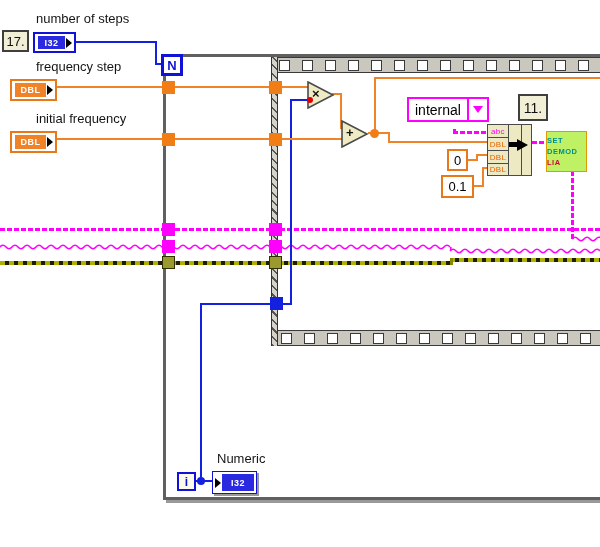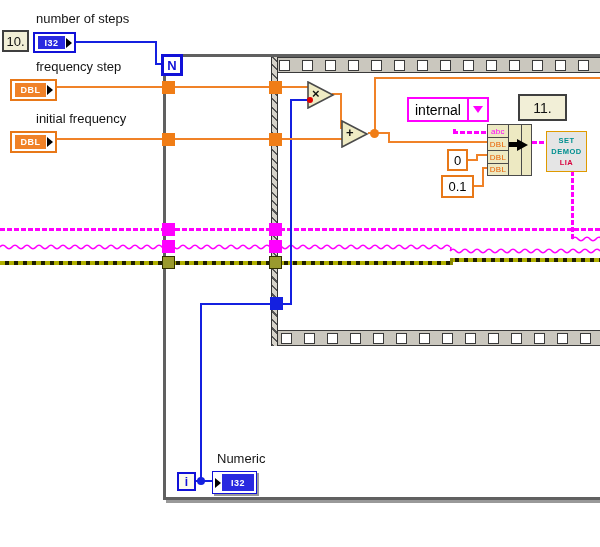--- a/index.html
+++ b/index.html
@@ -46,22 +46,22 @@
   .constbox{position:absolute;background:#fff;border:2px solid #e87818;color:#000;
         display:flex;align-items:center;justify-content:center;font-size:13px;box-sizing:border-box;}
   .combo{position:absolute;background:#fff;border:2px solid #ff00ff;box-sizing:border-box;display:flex;}
   .combo .val{flex:1;font-size:14px;color:#000;display:flex;align-items:center;padding-left:6px;}
   .combo .btn{width:18px;border-left:2px solid #ff00ff;display:flex;align-items:center;justify-content:center;}
   .tri-down{width:0;height:0;border-top:7px solid #ff00ff;border-left:5px solid transparent;border-right:5px solid transparent;}
   .fnsym{position:absolute;font-weight:bold;font-size:13px;color:#111;}
   
   .bundle-cell{position:absolute;background:#ede9c2;border:1px solid #4a4a4a;box-sizing:border-box;
        font-size:8px;font-weight:normal;display:flex;align-items:center;justify-content:center;letter-spacing:.3px;}
-  .viicon{position:absolute;background:#e5e5e5;border:1px solid #df9a00;box-sizing:border-box;
-       display:flex;flex-direction:column;align-items:center;justify-content:center;line-height:11px;
+  .viicon{position:absolute;background:#bef264;border:1px solid #df9a00;box-sizing:border-box;
+       display:flex;flex-direction:column;justify-content:center;line-height:11px;
        font-size:7.5px;font-weight:bold;letter-spacing:.5px;}
   .viicon .teal{color:#008f8f;} .viicon .red{color:#d8003c;}
   .numind{position:absolute;background:#fff;border:1px solid #1111d8;box-shadow:2px 2px 0 #9a9a9a;
        box-sizing:border-box;display:flex;align-items:center;padding:2px;}
   .numind .inner-blue{flex:1;height:100%;display:flex;align-items:center;justify-content:center;
        color:#fff;font-weight:bold;font-size:9px;letter-spacing:.5px;}
   svg.overlay{position:absolute;left:0;top:0;pointer-events:none;}
 </style>
 </head>
 <body>
@@ -154,21 +154,21 @@
 <div class="tun t-mg" style="left:162px;top:240px;"></div>
 <div class="tun t-ol" style="left:162px;top:256px;"></div>
 <div class="tun t-or" style="left:269px;top:81px;"></div>
 <div class="tun t-or" style="left:269px;top:133px;"></div>
 <div class="tun t-mg" style="left:269px;top:223px;"></div>
 <div class="tun t-mg" style="left:269px;top:240px;"></div>
 <div class="tun t-ol" style="left:269px;top:256px;"></div>
 <div class="tun t-bl" style="left:270px;top:297px;"></div>
 
 <div class="lbl" style="left:36px;top:11px;">number of steps</div>
-<div class="stepbox" style="left:2px;top:30px;width:27px;height:22px;">10.</div>
+<div class="stepbox" style="left:2px;top:30px;width:27px;height:22px;">17.</div>
 <div class="termbox term-blue" style="left:33px;top:32px;width:43px;height:21px;">
   <span class="term-inner inner-blue">I32</span>
   <span class="arr-r"></span>
 </div>
 
 <div class="lbl" style="left:36px;top:59px;">frequency step</div>
 <div class="termbox term-orange" style="left:10px;top:79px;width:47px;height:22px;">
   <span class="term-inner inner-orange">DBL</span>
   <span class="arr-r"></span>
 </div>
@@ -199,21 +199,21 @@
 </svg>
 <span class="fnsym" style="left:346px;top:125px;">+</span>
 
 <div class="combo" style="left:407px;top:97px;width:82px;height:25px;">
   <span class="val">internal</span>
   <span class="btn">
       <span class="tri-down"></span>
     </span>
 </div>
 
-<div class="stepbox" style="left:518px;top:94px;width:49px;height:27px;font-size:14px;">11.</div>
+<div class="stepbox" style="left:518px;top:94px;width:30px;height:27px;font-size:14px;">11.</div>
 
 <div class="constbox" style="left:447px;top:149px;width:21px;height:22px;">0</div>
 <div class="constbox" style="left:441px;top:175px;width:33px;height:23px;">0.1</div>
 
 <div class="abs" style="left:487px;top:124px;width:45px;height:52px;">
   <div class="bundle-cell" style="left:0;top:0;width:22px;height:14px;color:#ff00ff;">abc</div>
   <div class="bundle-cell" style="left:0;top:13px;width:22px;height:14px;color:#e86000;">DBL</div>
   <div class="bundle-cell" style="left:0;top:26px;width:22px;height:14px;color:#e86000;">DBL</div>
   <div class="bundle-cell" style="left:0;top:39px;width:22px;height:13px;color:#e86000;">DBL</div>
   <div class="bundle-cell" style="left:21px;top:0;width:14px;height:52px;"></div>

